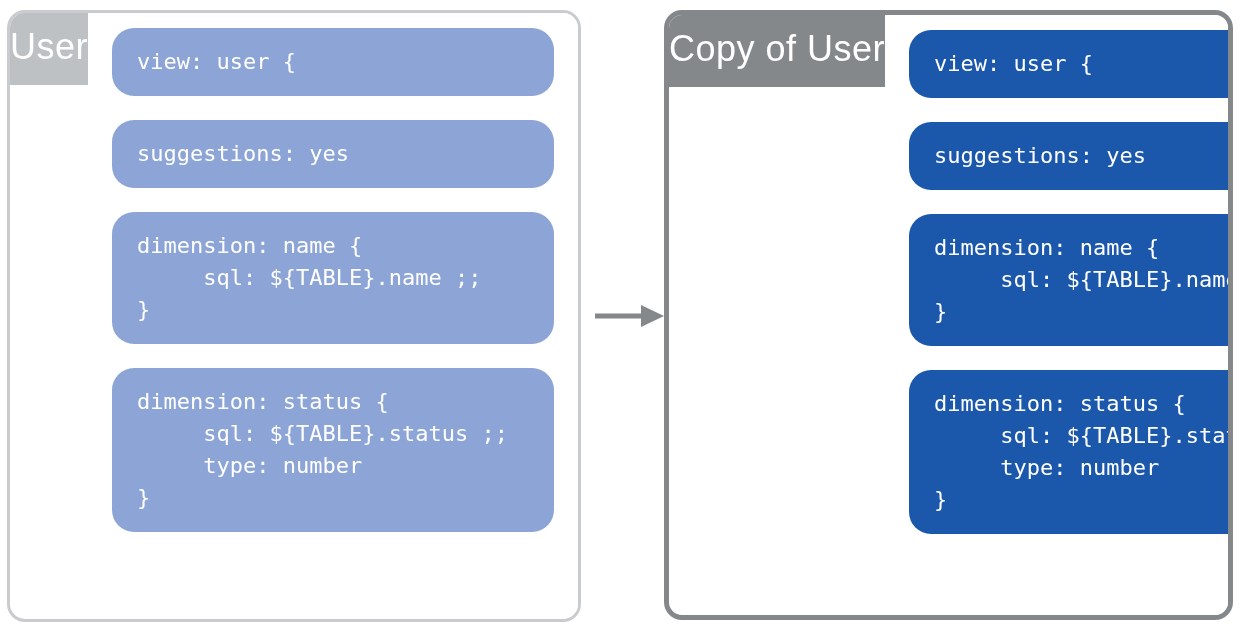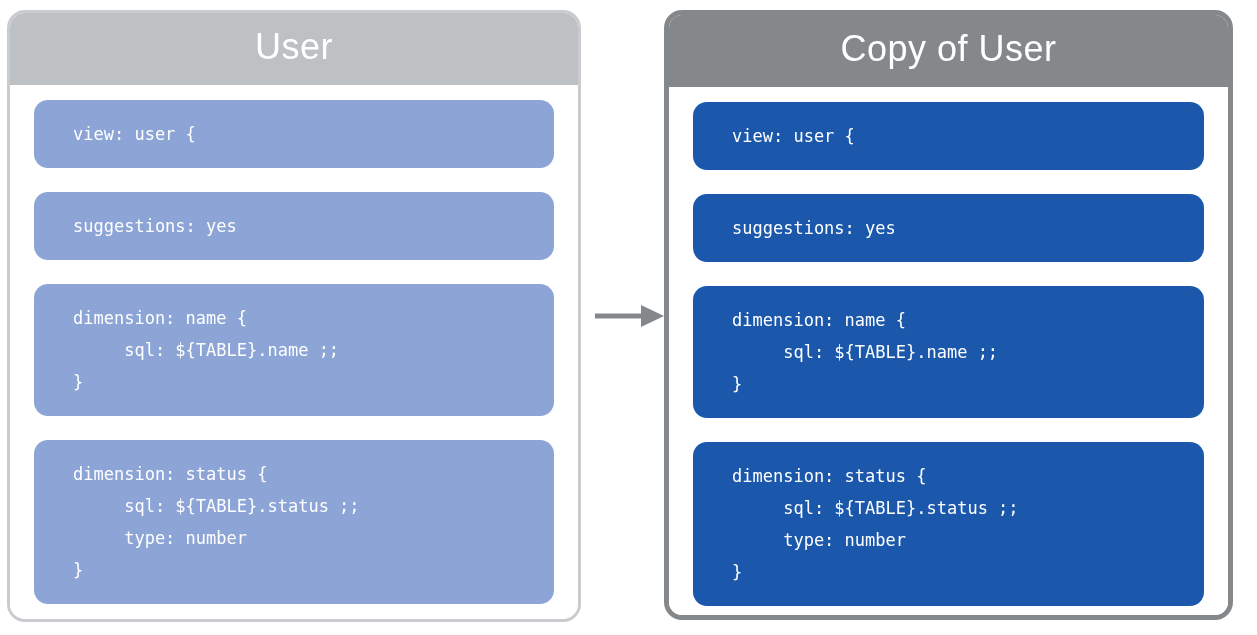--- a/index.html
+++ b/index.html
@@ -12,21 +12,20 @@
     overflow: hidden;
   }
   .panel {
     position: absolute;
     top: 10px;
     box-sizing: border-box;
     border-radius: 18px;
     background: #ffffff;
     overflow: hidden;
     display: flex;
-    flex-direction: column;
   }
   .panel-source {
     left: 7px;
     width: 574px;
     height: 612px;
     border: 3px solid var(--source-border, #c9cbce);
   }
   .panel-copy {
     left: 664px;
     width: 569px;
@@ -53,26 +52,26 @@
   .panel-body {
     flex: 1 1 auto;
     padding: 15px 24px 18px 24px;
     display: flex;
     flex-direction: column;
     gap: 24px;
     background: #ffffff;
   }
   .code-block {
     box-sizing: border-box;
-    border-radius: 14px;
-    padding: 18px 39px;
+    border-radius: 22px;
+    padding: 18px 25px;
     margin: 0;
     color: var(--code-text, #ffffff);
     font-family: "DejaVu Sans Mono", "Liberation Mono", monospace;
-    font-size: 17px;
+    font-size: 22px;
     line-height: 32px;
     white-space: pre;
     overflow: hidden;
   }
   .panel-source .code-block { background: var(--source-block, #8ca4d6); }
   .panel-copy   .code-block { background: var(--copy-block, #1b58ac); }
   .arrow-wrap {
     position: absolute;
     left: 593px;
     top: 303px;

